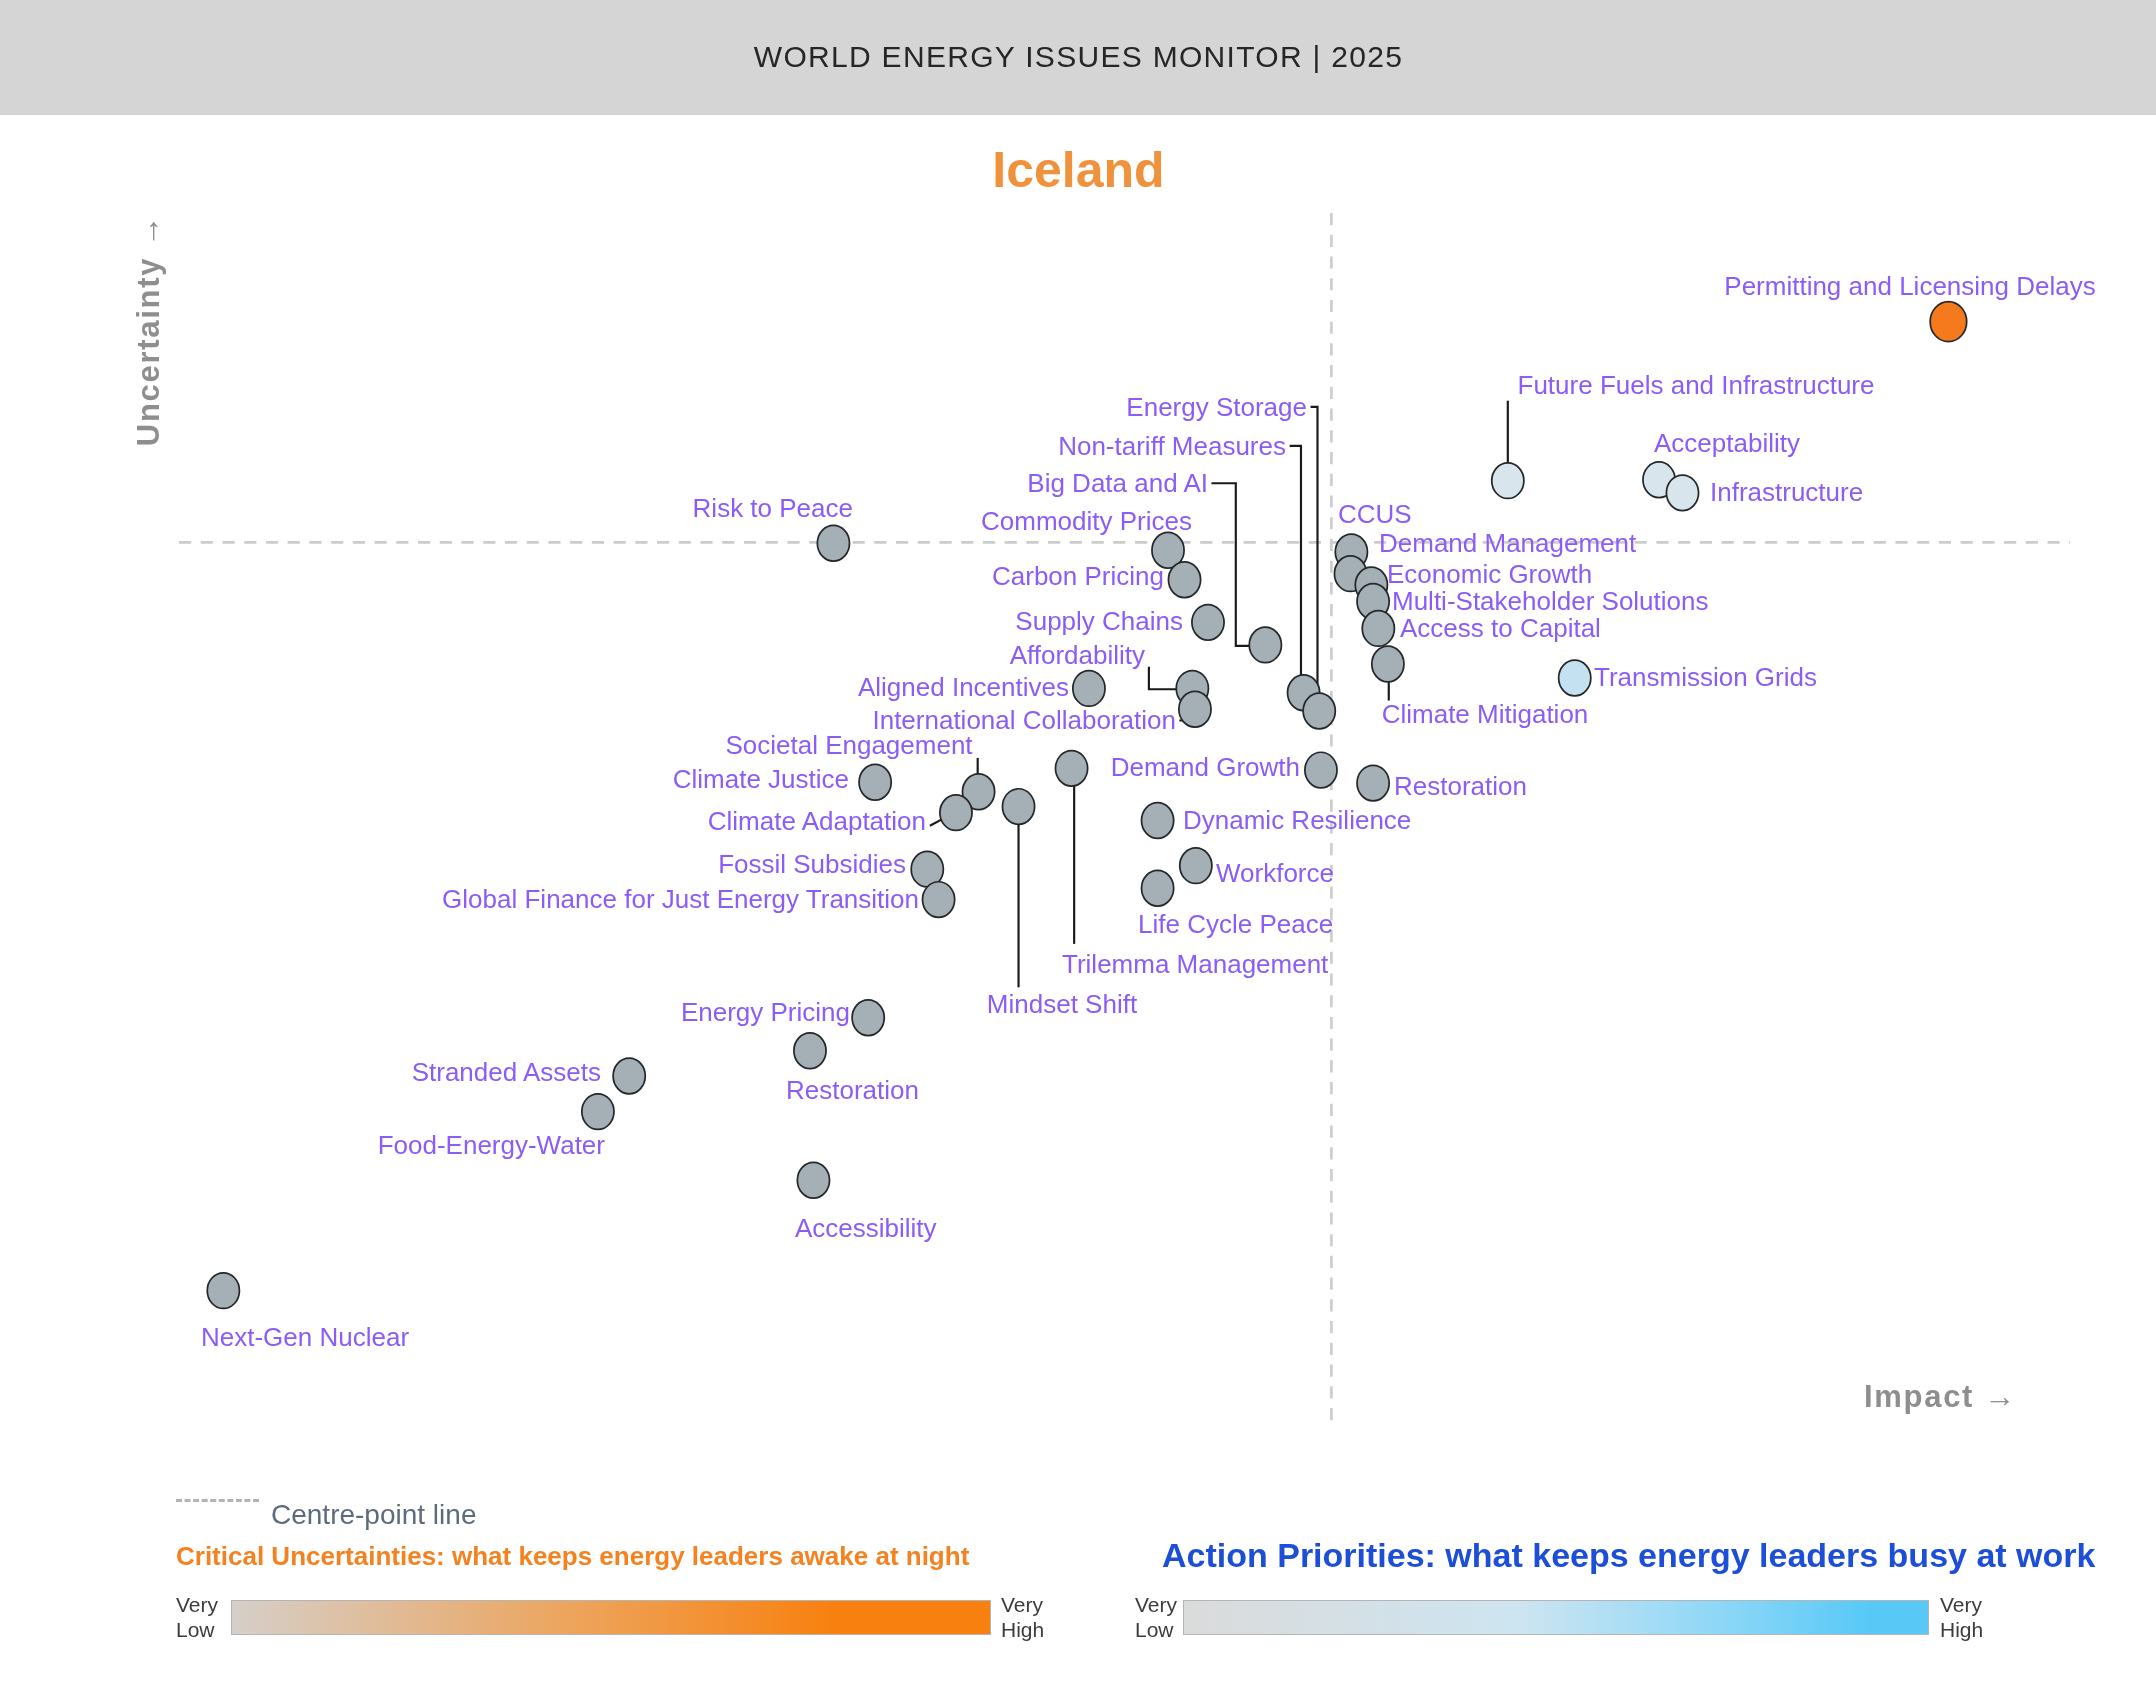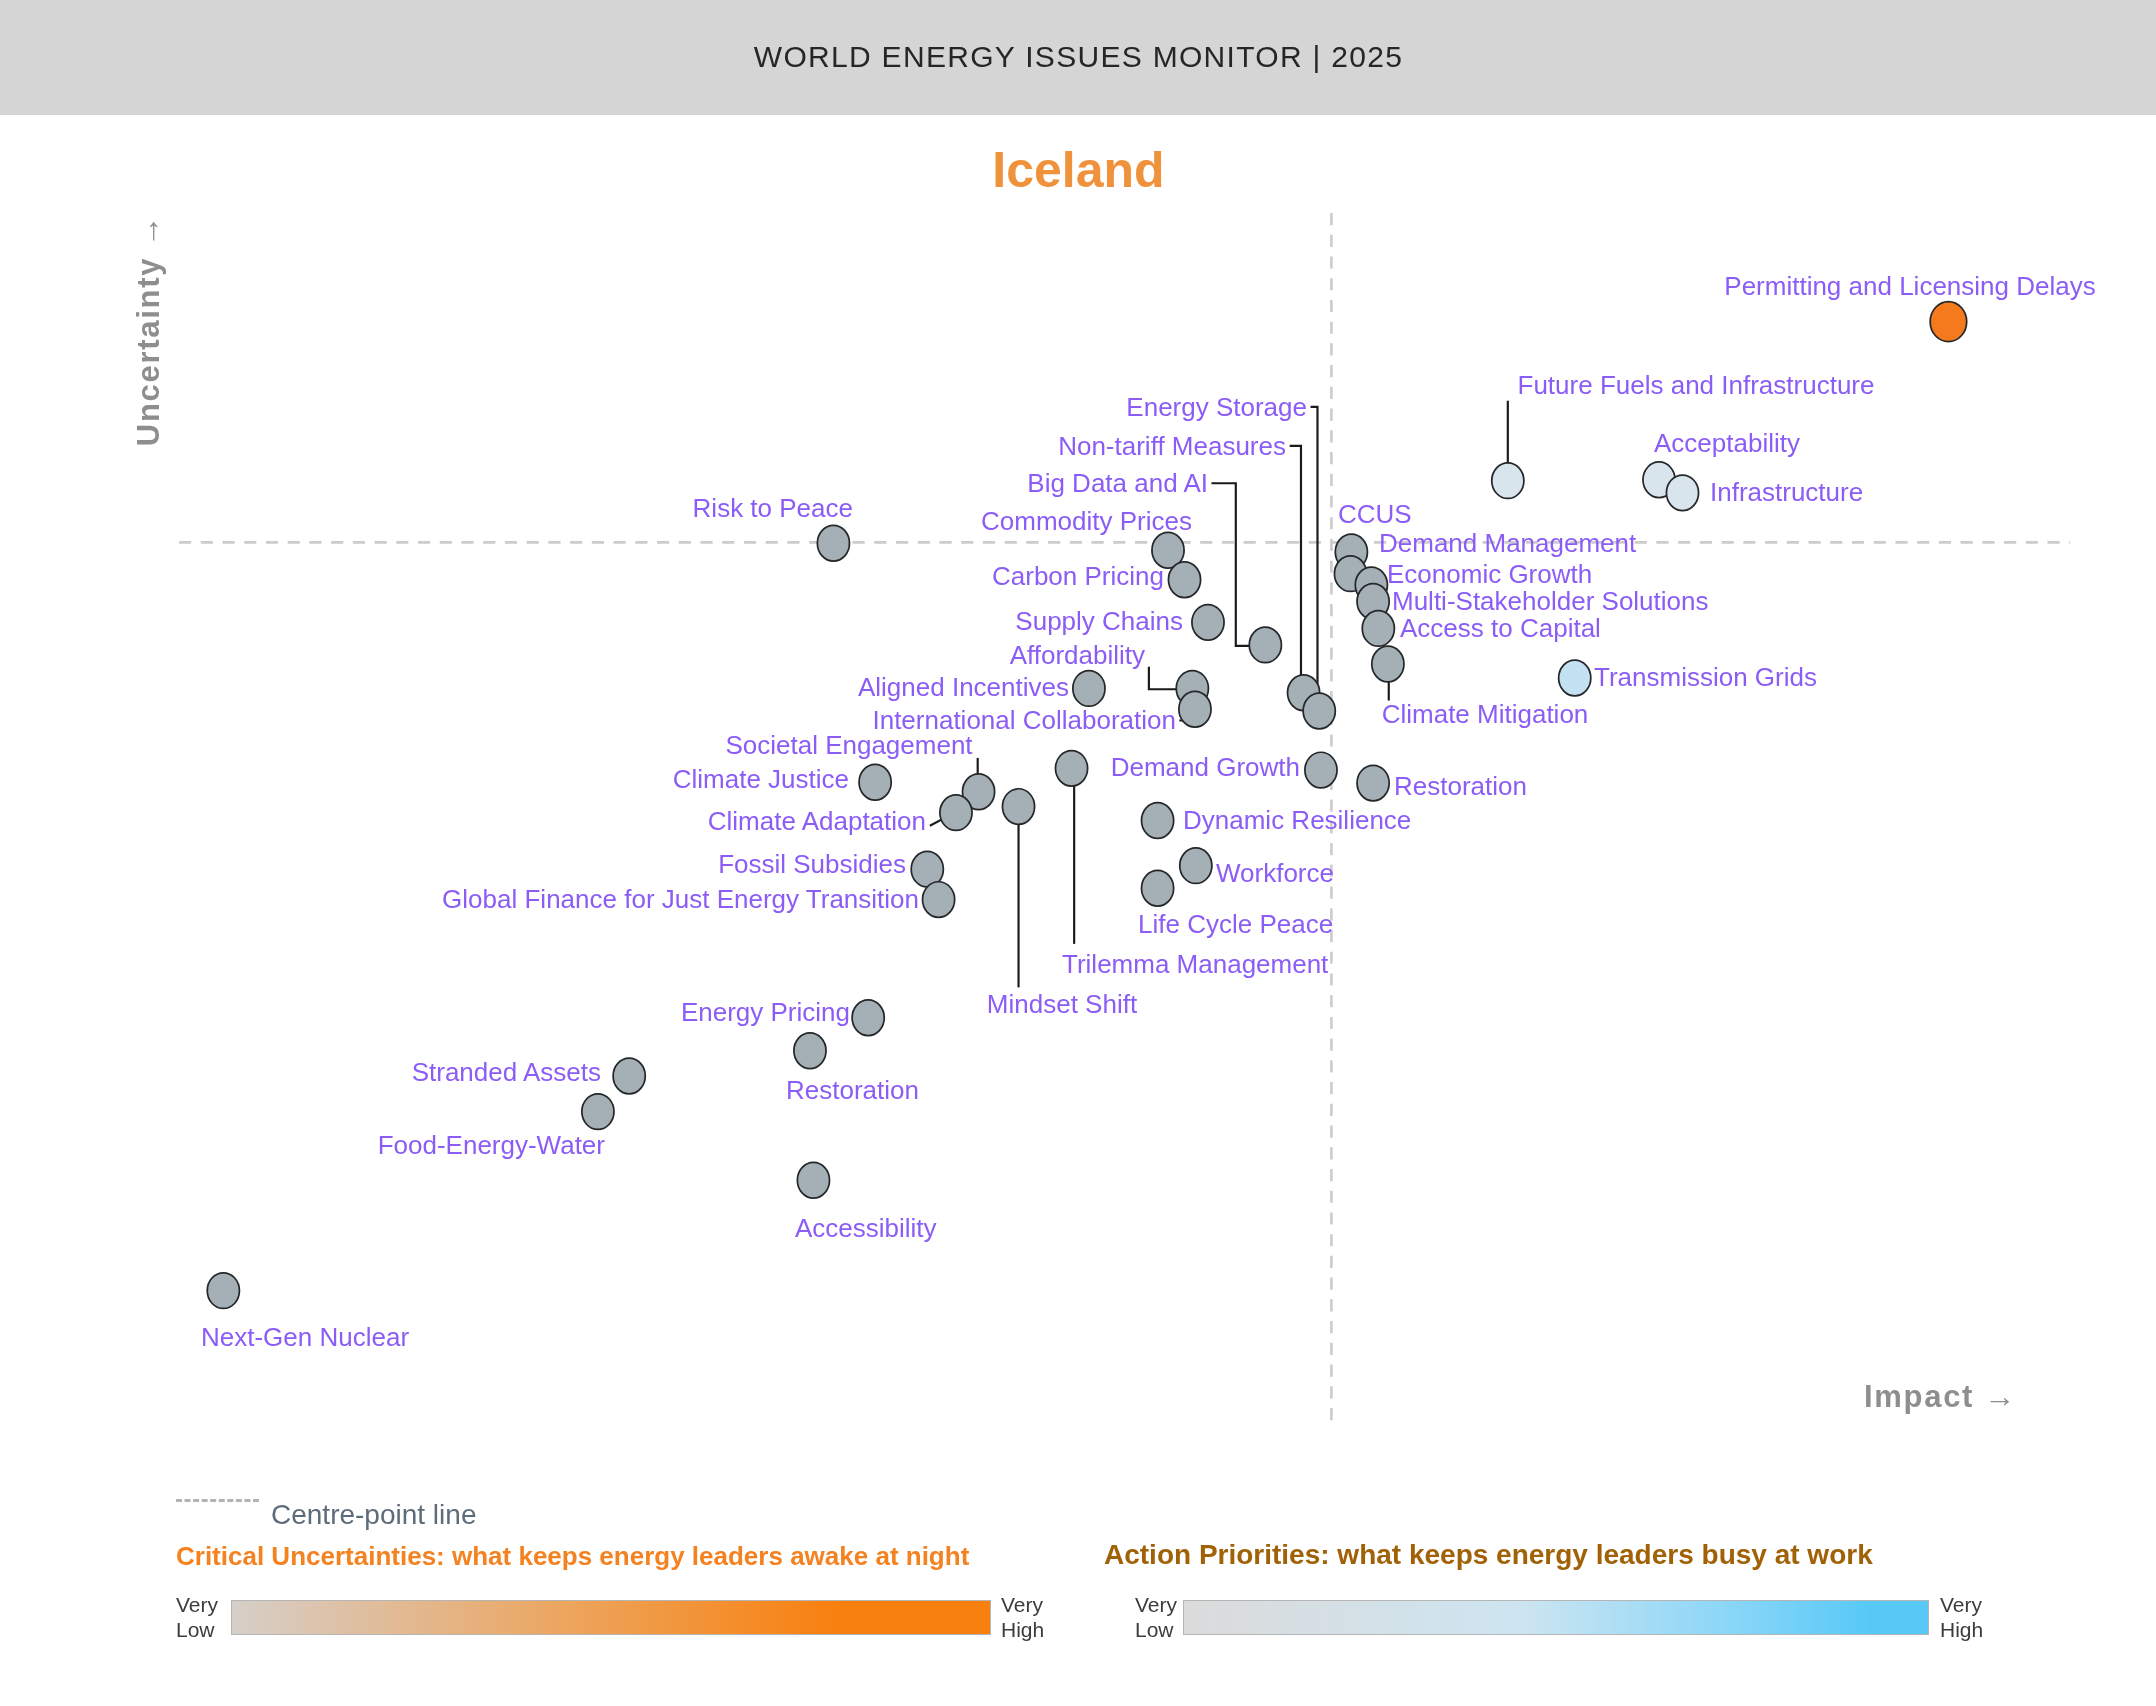--- a/index.html
+++ b/index.html
@@ -20,22 +20,22 @@
   .y-axis{position:absolute;left:149px;top:330px;transform:translate(-50%,-50%) rotate(-90deg);
        white-space:nowrap;font-size:31px;font-weight:bold;color:#8e8e8e;letter-spacing:1.7px;}
   .x-axis{position:absolute;left:1864px;top:1397px;transform:translateY(-50%);
        white-space:nowrap;font-size:31px;font-weight:bold;color:#8e8e8e;letter-spacing:1.7px;}
   .legend{position:absolute;left:0;top:0;width:2157px;height:1707px;}
   .centre-row{position:absolute;left:176px;top:1515px;transform:translateY(-50%);
        font-size:28px;color:#5d6b7a;white-space:nowrap;display:flex;gap:12px;}
   .centre-dash{display:inline-block;width:83px;height:0;border-top:3.5px dashed #b3b3b3;}
   .crit-title{position:absolute;left:176px;top:1556px;transform:translateY(-50%);
        font-size:26px;font-weight:bold;color:#f58220;white-space:nowrap;}
-  .act-title{position:absolute;left:1104px;top:1555px;transform:translateY(-50%);
-       font-size:28px;font-weight:bold;color:#a16207;white-space:nowrap;}
+  .act-title{position:absolute;left:1162px;top:1555px;transform:translateY(-50%);
+       font-size:34px;font-weight:bold;color:#1d4ed8;white-space:nowrap;}
   .grad-bar{position:absolute;height:35px;top:1600px;border:0.9px solid #b5b5b5;box-sizing:border-box;}
   .grad-crit{left:231px;width:760px;
        background:linear-gradient(90deg,#d6cfc9 0%,#eda45c 45%,#f8800e 80%,#f8800e 100%);}
   .grad-act{left:1183px;width:746px;
        background:linear-gradient(90deg,#dbdbdb 0%,#cde5f1 45%,#8ed7f7 72%,#58c9f7 92%,#58c9f7 100%);}
   .vlab{position:absolute;top:1617px;transform:translateY(-50%);font-size:21px;line-height:1.2;
        color:#3c3c3c;white-space:pre-line;}
   .vl-crit-low{left:176px;} .vl-crit-high{left:1001px;}
   .vl-act-low{left:1135px;} .vl-act-high{left:1940px;}
 </style>

